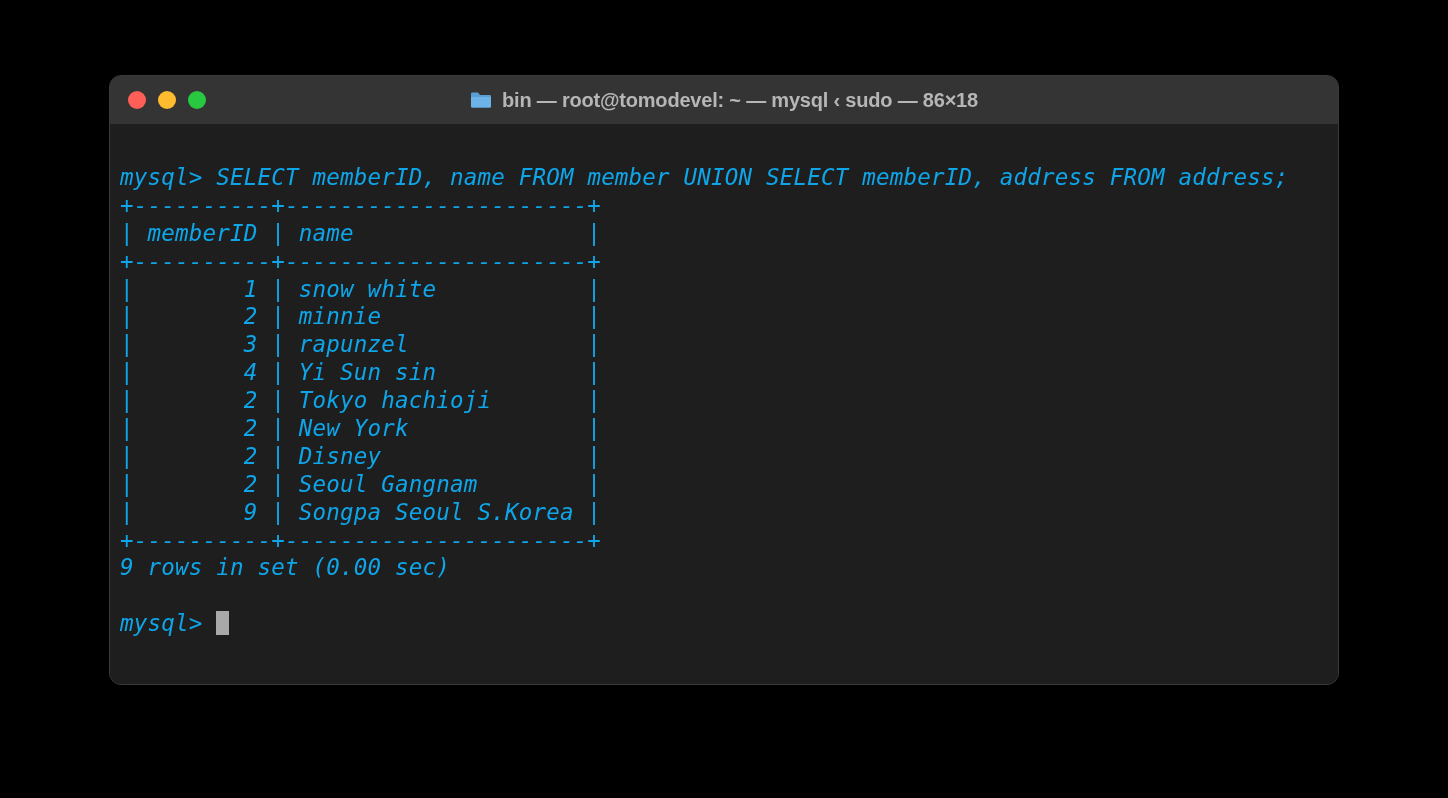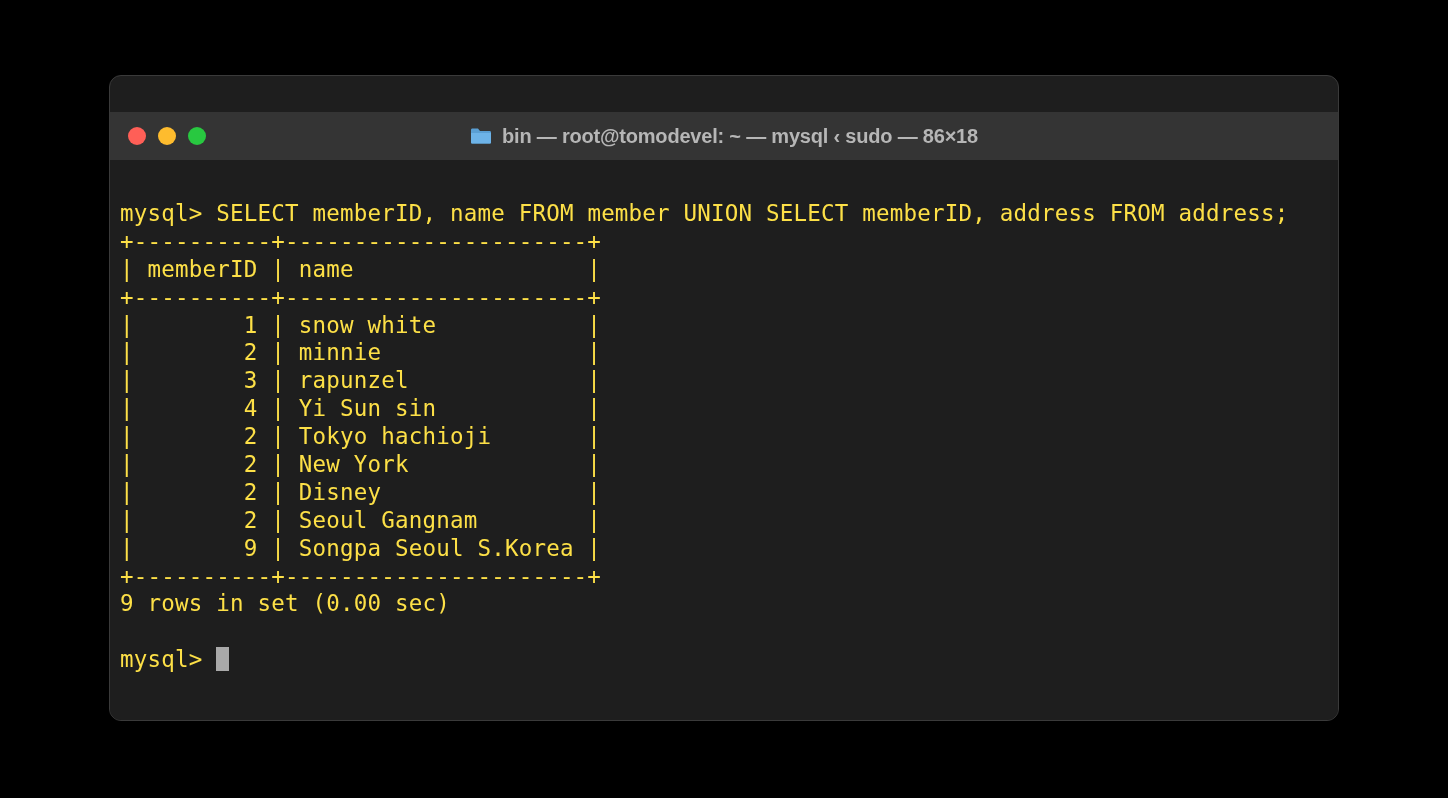--- a/index.html
+++ b/index.html
@@ -25,21 +25,20 @@
       box-shadow: 0 20px 60px rgba(0,0,0,0.6);
       border: 1px solid #3a3a3a;
     }
     .titlebar {
       height: 48px;
       background: #343434;
       display: flex;
       align-items: center;
       padding: 0 18px;
       position: relative;
-      margin-top: 36px;
     }
     .traffic-lights {
       display: flex;
       gap: 12px;
       align-items: center;
     }
     .light {
       width: 18px;
       height: 18px;
       border-radius: 50%;
@@ -72,26 +71,27 @@
       font-size: 20px;
       font-weight: 600;
       letter-spacing: -0.2px;
     }
     .terminal-body {
       background: #1e1e1e;
       padding: 40px 10px 20px 10px;
       min-height: 560px;
     }
     .terminal-content {
-      color: #fde047;
+      color: #0ea5e9;
       font-size: 22.5px;
       line-height: 1.24;
       white-space: pre;
       font-weight: 500;
       letter-spacing: 0.2px;
+      font-style: italic;
     }
     .cursor {
       display: inline-block;
       width: 13px;
       height: 24px;
       background: #a9a9a9;
       vertical-align: text-bottom;
       margin-bottom: 1px;
     }
   </style>

